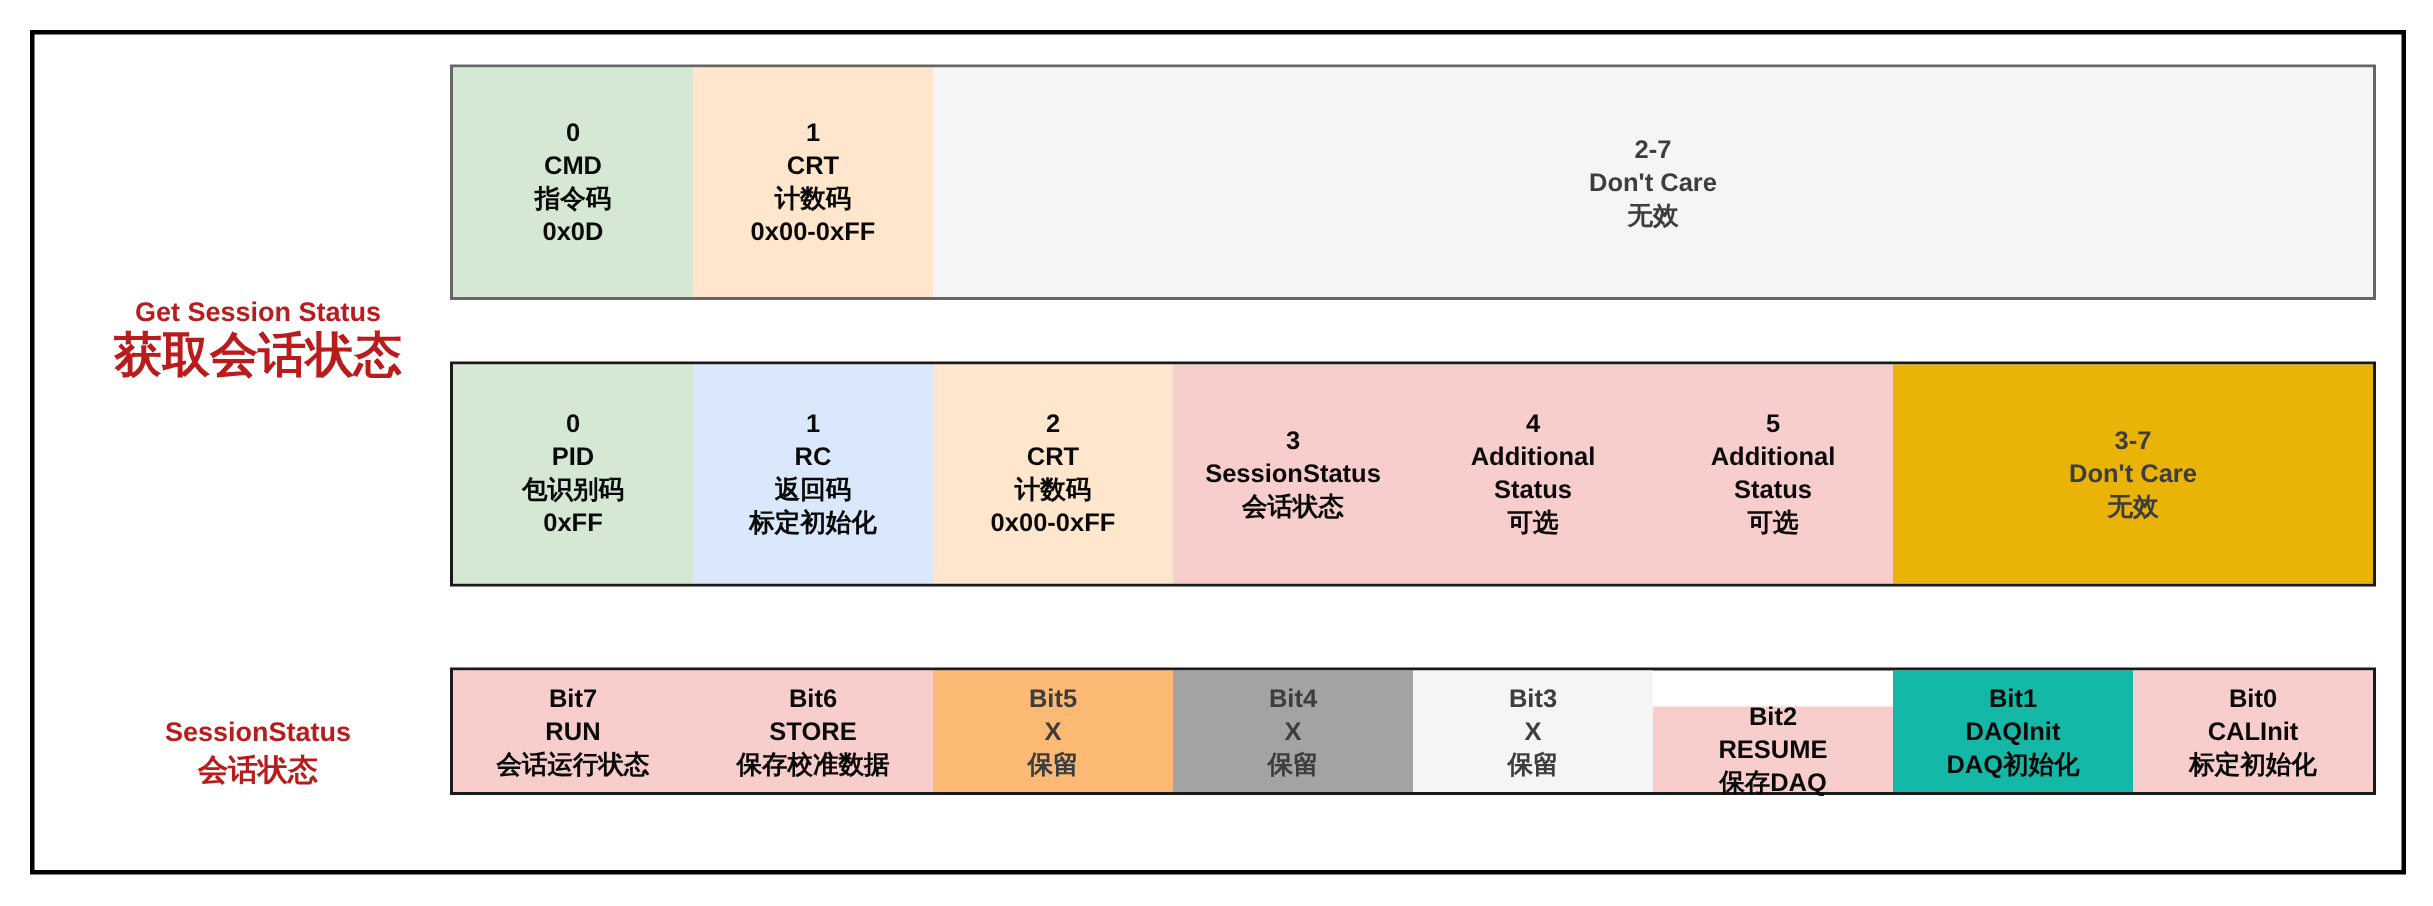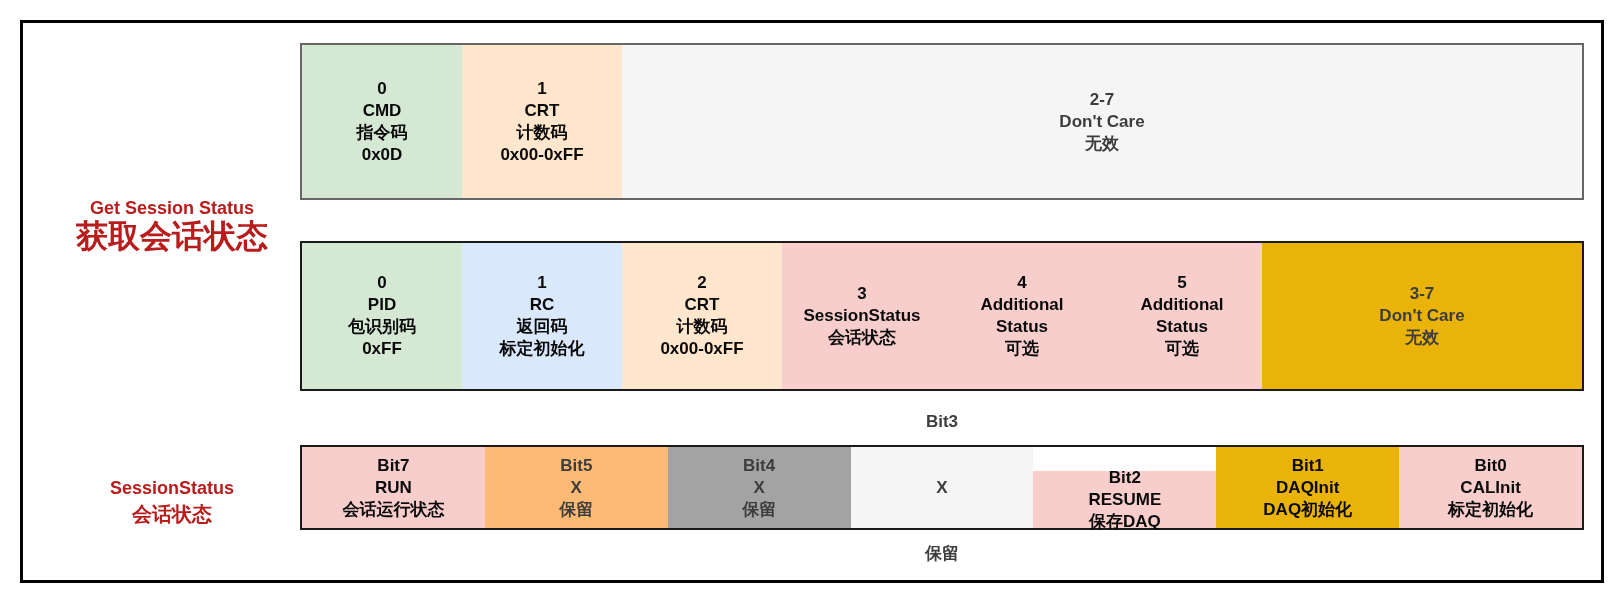--- a/index.html
+++ b/index.html
@@ -136,41 +136,46 @@
         <div class="line">Don't Care</div>
         <div class="line">无效</div>
       </div>
     </div>
   <div class="byte-row bits">
       <div class="cell" style="flex-grow: 1; background: rgb(248, 206, 204);">
         <div class="line">Bit7</div>
         <div class="line">RUN</div>
         <div class="line">会话运行状态</div>
       </div>
+      <div class="cell" style="flex-grow: 1; background: rgb(248, 206, 204);">
+        <div class="line">Bit6</div>
+        <div class="line">STORE</div>
+        <div class="line">保存校准数据</div>
+      </div>
       <div class="cell muted" style="flex-grow: 1; background: #fdba74;">
         <div class="line">Bit5</div>
         <div class="line">X</div>
         <div class="line">保留</div>
       </div>
       <div class="cell muted" style="flex-grow: 1; background: #a3a3a3;">
         <div class="line">Bit4</div>
         <div class="line">X</div>
         <div class="line">保留</div>
       </div>
-      <div class="cell muted" style="flex-grow: 1; background: rgb(245, 245, 245); gap: 44px;">
+      <div class="cell muted" style="flex-grow: 1; background: rgb(245, 245, 245);">
         <div class="line">Bit3</div>
         <div class="line">X</div>
         <div class="line">保留</div>
       </div>
       <div class="cell" style="flex-grow: 1; background: rgb(248, 206, 204); margin-top: 24px;">
         <div class="line">Bit2</div>
         <div class="line">RESUME</div>
         <div class="line">保存DAQ</div>
       </div>
-      <div class="cell" style="flex-grow: 1; background: #eab308;">
+      <div class="cell" style="flex-grow: 1; background: #14b8a6;">
         <div class="line">Bit1</div>
         <div class="line">DAQInit</div>
         <div class="line">DAQ初始化</div>
       </div>
       <div class="cell" style="flex-grow: 1; background: rgb(248, 206, 204);">
         <div class="line">Bit0</div>
         <div class="line">CALInit</div>
         <div class="line">标定初始化</div>
       </div>
     </div>

